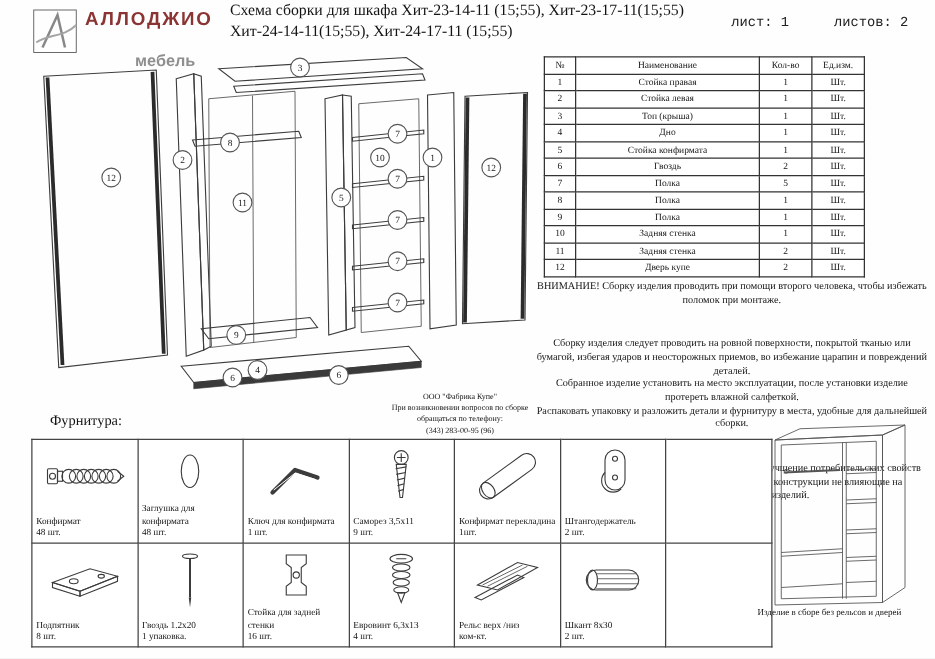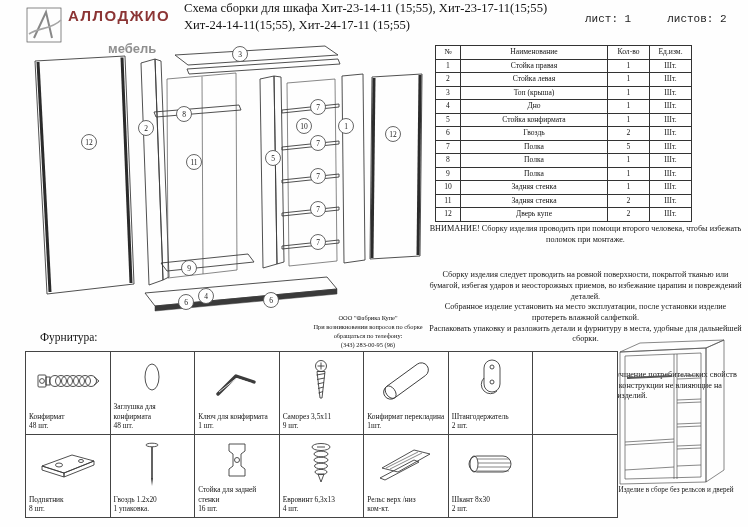--- a/index.html
+++ b/index.html
@@ -35,21 +35,21 @@
   .contact{left:298px;top:314px;width:140px;text-align:center;font-size:6.4px;line-height:1.4}
 
   
   .hw-caption{left:40px;top:331px;font-size:11.5px}
   .hw-table{border-collapse:collapse;table-layout:fixed;background:#fff}
   .hw-table td{border:1px solid #444;height:82px;padding:0;vertical-align:top}
   .hw-cell{display:flex;flex-direction:column;height:82px}
   .hw-icon{flex:1;display:flex;align-items:center;justify-content:center;overflow:hidden}
   .hw-label{font-size:7.4px;line-height:1.3;padding:1px 3px 3px}
 
-  .assembled-caption{left:606px;top:486px;width:140px;text-align:center;font-size:7.2px}
+  .assembled-caption{left:606px;top:486px;width:140px;font-size:7.2px}
 
   .ink{stroke:#3c3c3c;fill:none;stroke-width:0.9}
   .ink-thin{stroke:#555;fill:none;stroke-width:0.7}
   .callout circle{fill:#fff;stroke:#555;stroke-width:0.9}
   .callout text{font-family:"Liberation Serif",serif;font-size:7.5px;fill:#222;
                 text-anchor:middle}
 </style>
 </head>
 <body>
 

